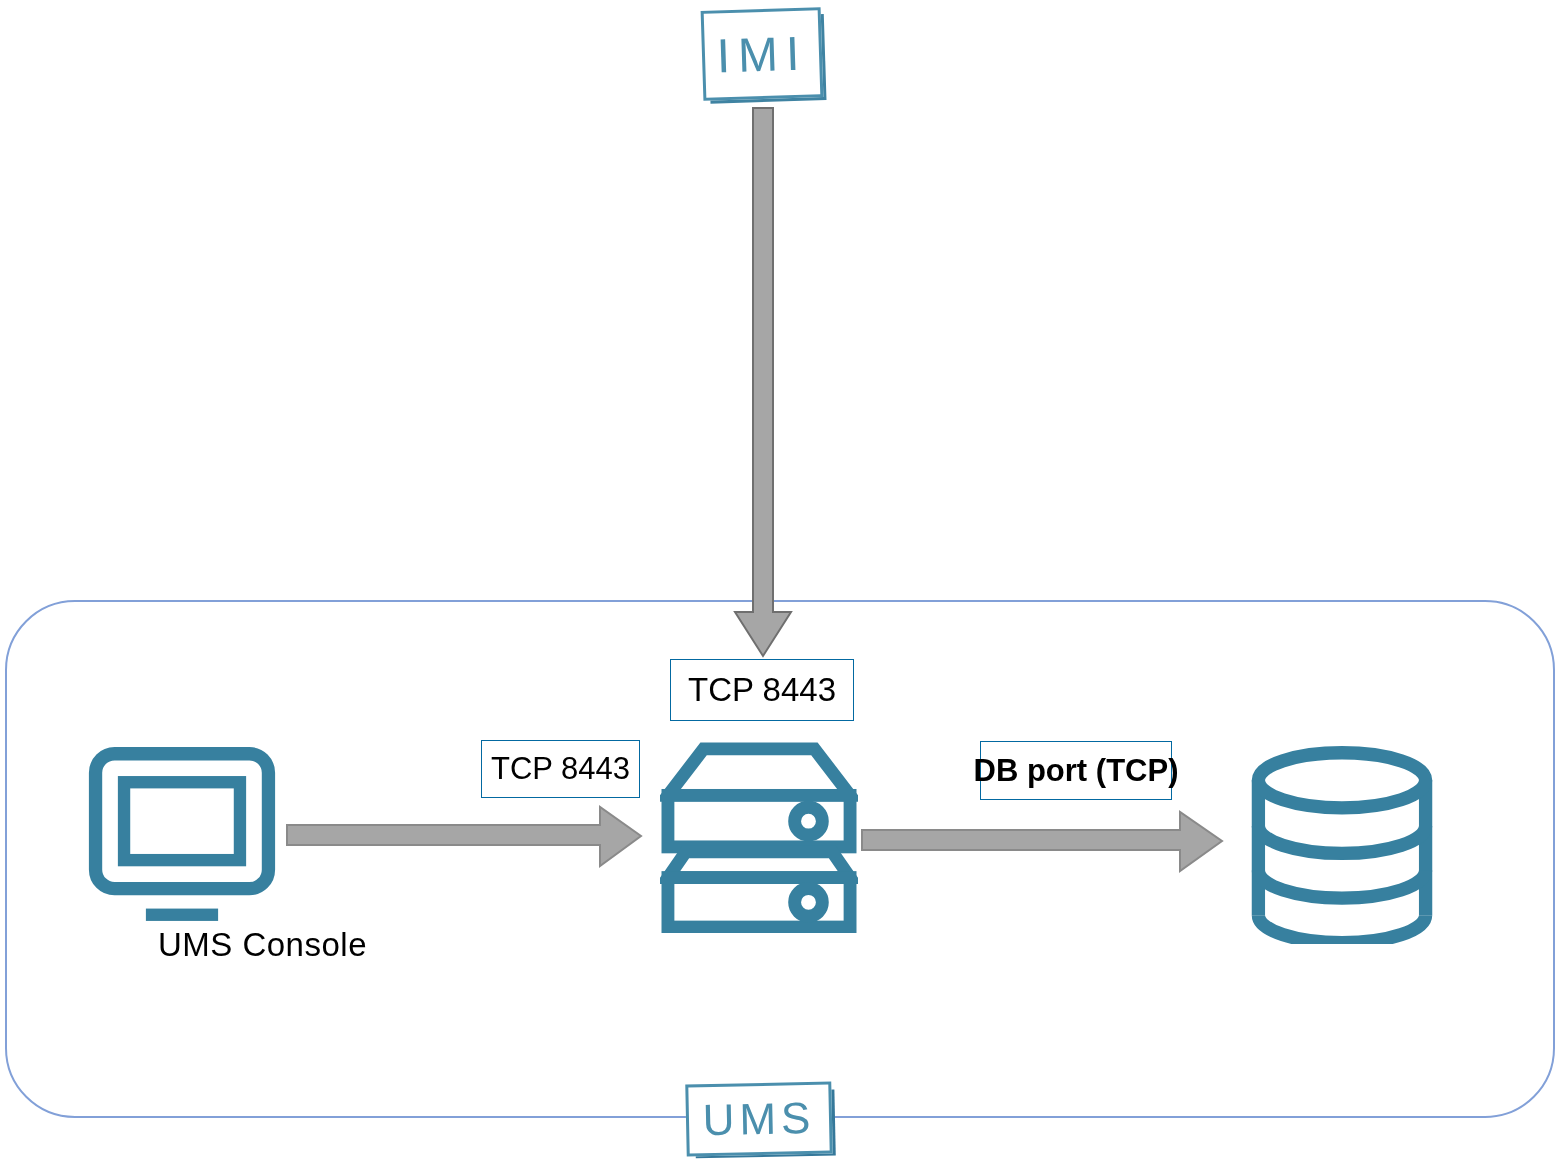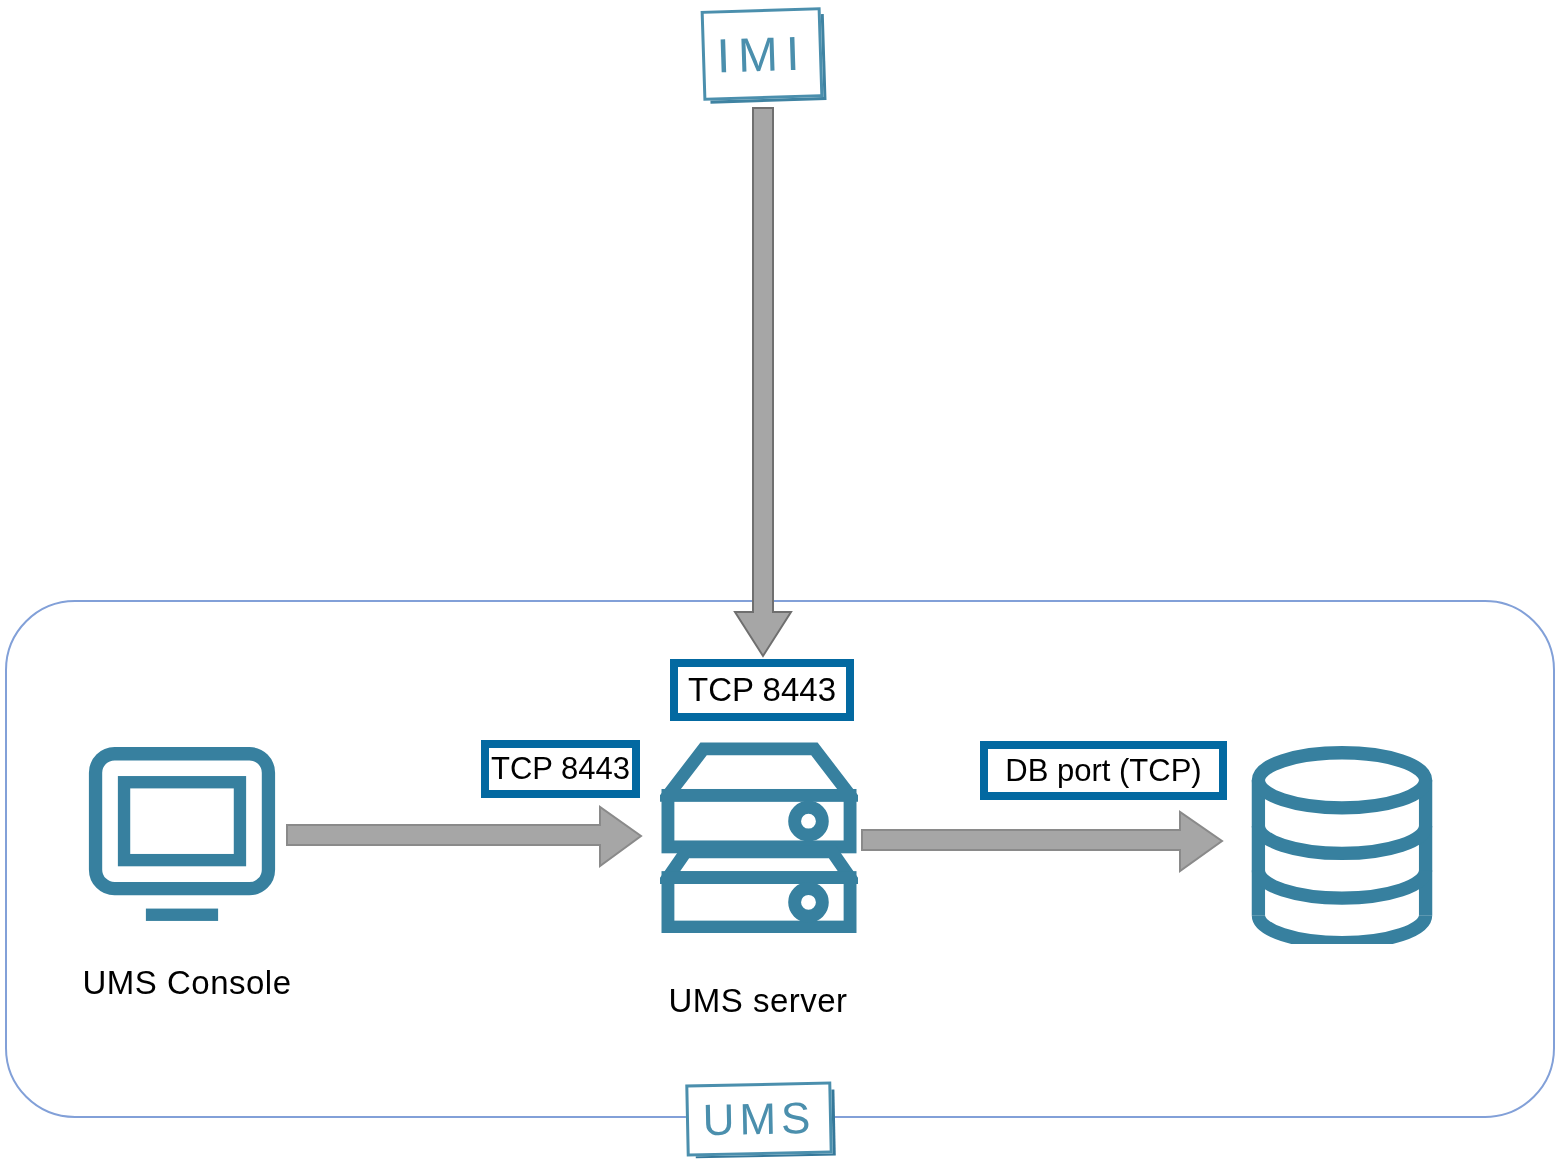--- a/index.html
+++ b/index.html
@@ -44,43 +44,43 @@
     left:686px;top:1083px;width:146px;height:72px;
     font-size:44px;letter-spacing:5px;
     transform:rotate(-1.2deg);
     box-shadow:6px 5px 0 -3px #35789a;
     z-index:5;
   }
   
   .port-box{
     position:absolute;
     background:#fff;
-    border:8px solid #0369a1;
+    border:1px solid #0369a1;
     color:#000;
     display:flex;align-items:center;justify-content:center;
     font-size:31px;
     box-sizing:border-box;
     z-index:4;
     white-space:nowrap;
   }
   .port-top{left:670px;top:659px;width:184px;height:62px;font-size:33px;}
   .port-left{left:481px;top:740px;width:159px;height:58px;}
-  .port-right{left:980px;top:741px;width:247px;height:59px;}
+  .port-right{left:980px;top:741px;width:192px;height:59px;font-weight:bold;}
   
   .node{position:absolute;}
   .node .icon{display:block;}
   .node-label{
     position:absolute;
     width:360px;
     text-align:center;
     color:#000;
     font-size:33px;
     letter-spacing:0.5px;
   }
-  .lbl-console{left:7px;top:964px;}
+  .lbl-console{left:7px;top:926px;text-align:right;}
   .lbl-server{left:578px;top:982px;}
   .lbl-db{left:1161px;top:982px;}
 </style>
 </head>
 <body>
 
 <div id="stage">
 
   <div class="ums-container"></div>
 
@@ -116,21 +116,20 @@
   <div class="node" style="left:660px;top:739px;">
     <svg class="icon" width="198" height="194" viewBox="0 0 200 196">
       <polygon points="8,57 44,10 156,10 192,57" fill="#fff" stroke="#37809f" stroke-width="13" stroke-linejoin="miter"></polygon>
       <rect x="8" y="57" width="184" height="52" fill="#fff" stroke="#37809f" stroke-width="13"></rect>
       <circle cx="150" cy="83" r="14" fill="none" stroke="#37809f" stroke-width="13"></circle>
       <polygon points="8,140 26,114 174,114 192,140" fill="#fff" stroke="#37809f" stroke-width="13" stroke-linejoin="miter"></polygon>
       <rect x="8" y="140" width="184" height="50" fill="#fff" stroke="#37809f" stroke-width="13"></rect>
       <circle cx="150" cy="165" r="14" fill="none" stroke="#37809f" stroke-width="13"></circle>
     </svg>
   </div>
-  <div class="node-label lbl-server">UMS server</div>
 
   <div class="node" style="left:1247px;top:742px;">
     <svg class="icon" width="190" height="202" viewBox="0 0 200 212">
       <path d="M12,40 V182" fill="none" stroke="#37809f" stroke-width="14"></path>
       <path d="M188,40 V182" fill="none" stroke="#37809f" stroke-width="14"></path>
       <ellipse cx="100" cy="40" rx="88" ry="29" fill="none" stroke="#37809f" stroke-width="14"></ellipse>
       <path d="M12,88 A88,29 0 0 0 188,88" fill="none" stroke="#37809f" stroke-width="14"></path>
       <path d="M12,135 A88,29 0 0 0 188,135" fill="none" stroke="#37809f" stroke-width="14"></path>
       <path d="M12,182 A88,29 0 0 0 188,182" fill="none" stroke="#37809f" stroke-width="14"></path>
     </svg>

